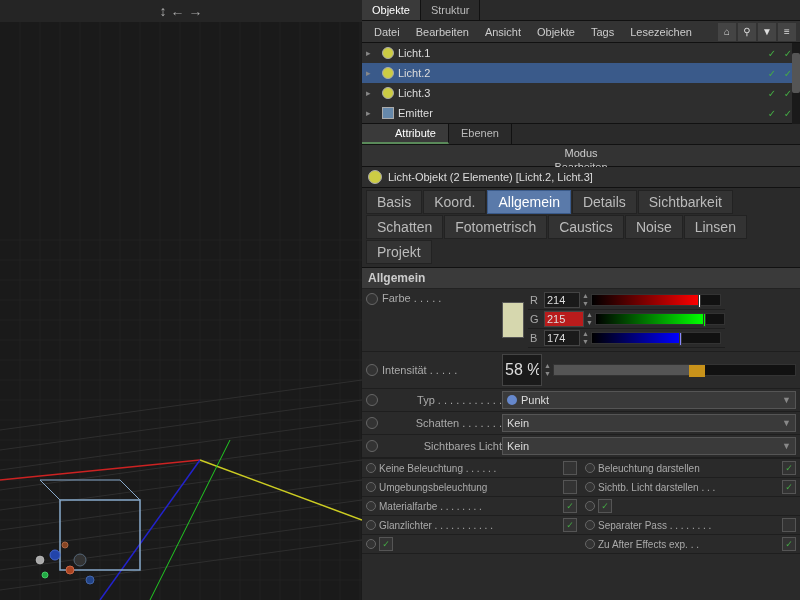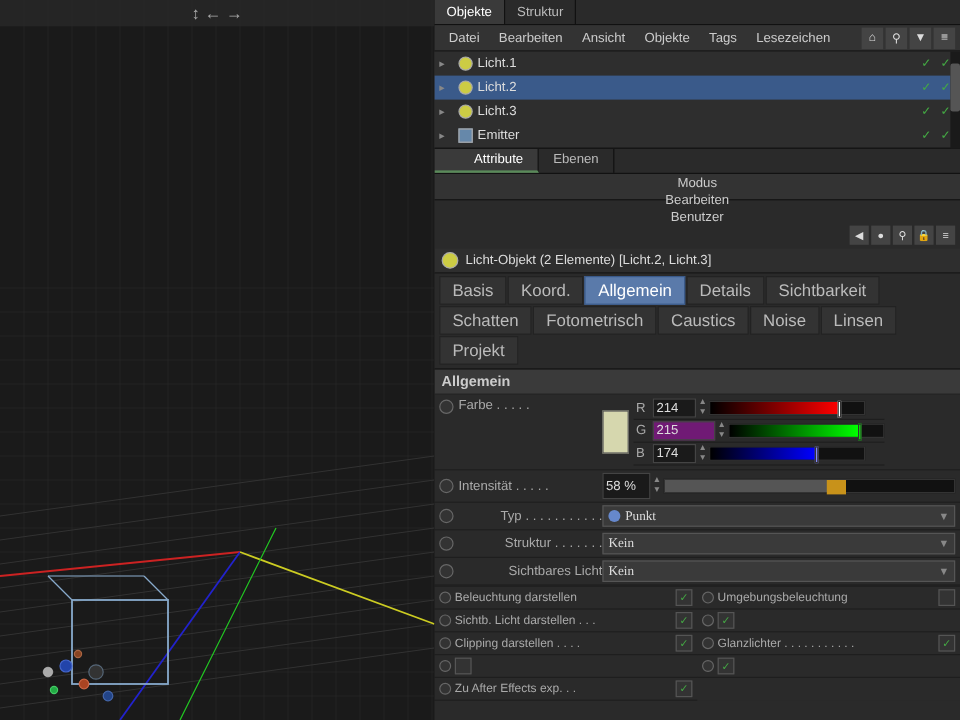--- a/index.html
+++ b/index.html
@@ -39,21 +39,21 @@
     .attr-tab { padding: 3px 12px; cursor: pointer; font-size: 11px; color: #bbb; border-right: 1px solid #111; }
     .attr-tab.active { background: #3a3a3a; color: #fff; border-bottom: 2px solid #5a8a5a; padding-left: 33px; }
 
     
     .attr-toolbar { display: flex; align-items: center; background: #333; padding: 1px 4px; border-bottom: 1px solid #111; height: 22px; flex-direction: column; }
     .attr-toolbar-item { padding: 1px 6px; cursor: pointer; color: #ccc; font-size: 11px; }
     .attr-toolbar-icons { margin-left: auto; display: flex; gap: 2px; }
     .attr-icon { width: 16px; height: 16px; background: #444; display: flex; align-items: center; justify-content: center; font-size: 9px; cursor: pointer; }
 
     
-    .light-header { display: flex; align-items: center; padding: 3px 6px; background: #2e2e2e; border-bottom: 1px solid #111; margin-top: 40px; }
+    .light-header { display: flex; align-items: center; padding: 3px 6px; background: #2e2e2e; border-bottom: 1px solid #111; }
     .light-header-icon { width: 14px; height: 14px; border-radius: 50%; background: #cccc44; border: 1px solid #aaa; margin-right: 6px; }
     .light-header-text { font-size: 11px; color: #ddd; }
 
     
     .prop-tabs { background: #2a2a2a; padding: 2px 4px; border-bottom: 1px solid #111; }
     .prop-tab-row { display: flex; flex-wrap: wrap; gap: 1px; margin-bottom: 1px; }
     .prop-tab { padding: 3px 10px; cursor: pointer; font-size: 14px; color: #bbb; background: #333; border: 1px solid #222; }
     .prop-tab.active { background: #5a7aaa; color: #fff; border-color: #3a5a8a; }
 
     
@@ -66,21 +66,21 @@
     .color-swatch { width: 24px; height: 34px; background: #d6d76e; border: 1px solid #555; margin-right: 4px; flex-shrink: 0; }
     .rgb-row { display: flex; align-items: center; padding: 1px 4px; border-bottom: 1px solid #1e1e1e; }
     .rgb-input { width: 40px; background: #1a1a1a; border: 1px solid #444; color: #ddd; font-size: 11px; padding: 0 2px; height: 16px; }
 
     
     .intensity-row { display: flex; align-items: center; padding: 2px 4px; border-bottom: 1px solid #1e1e1e; }
 
     
     .dropdown-row { display: flex; align-items: center; padding: 2px 4px; border-bottom: 1px solid #1e1e1e; }
     .dropdown-label { width: 120px; color: #aaa; font-size: 11px; text-align: right; }
-    .dropdown-wrapper { flex: 1; position: relative; font-family: Liberation Serif, serif; }
+    .dropdown-wrapper { flex: 1; position: relative; }
 
     
     .checkbox-section { display: grid; grid-template-columns: 1fr 1fr; gap: 0; border-top: 1px solid #1e1e1e; }
     .checkbox-row { display: flex; align-items: center; padding: 2px 4px; border-bottom: 1px solid #1e1e1e; }
     .checkbox-dot { width: 10px; height: 10px; border-radius: 50%; border: 1px solid #666; margin-right: 3px; background: #333; flex-shrink: 0; }
     .checkbox-label { color: #aaa; font-size: 10px; flex: 1; }
     .checkbox-check { width: 14px; height: 14px; border: 1px solid #555; background: #333; display: flex; align-items: center; justify-content: center; flex-shrink: 0; font-size: 9px; color: #4a4; }
 
     
     .vp-toolbar { position: absolute; top: 0; left: 0; right: 0; height: 22px; background: rgba(40,40,40,0.8); display: flex; align-items: center; justify-content: center; }
@@ -321,21 +321,21 @@
                     <span style="font-size:7px;color:#888;cursor:pointer;line-height:8px;">▼</span>
                   </div>
                   <div style="width:130px;height:12px;background:#111;border:1px solid #333;position:relative;cursor:pointer;">
                     <div style="width:84%;height:100%;background:linear-gradient(to right,#000,#f00);"></div>
                     <div style="position:absolute;top:-1px;left:83%;width:3px;height:14px;background:#fff;border:1px solid #333;"></div>
                   </div>
                 </div>
 
                 <div class="rgb-row" style="display:flex;align-items:center;padding:1px 0;margin-left:0;">
                   <div style="width:14px;color:#aaa;font-size:11px;margin-left:2px;">G</div>
-                  <input class="rgb-input" type="text" style="width: 52px; background: #701a75; border: 1px solid rgb(68, 68, 68); color: rgb(221, 221, 221); font-size: 11px; height: 16px; padding: 0px 2px;" value="215">
+                  <input class="rgb-input" type="text" style="width: 40px; background: #b91c1c; border: 1px solid rgb(68, 68, 68); color: rgb(221, 221, 221); font-size: 11px; height: 16px; padding: 0px 2px;" value="215">
                   <div style="display:flex;flex-direction:column;margin:0 2px;">
                     <span style="font-size:7px;color:#888;cursor:pointer;line-height:8px;">▲</span>
                     <span style="font-size:7px;color:#888;cursor:pointer;line-height:8px;">▼</span>
                   </div>
                   <div style="width:130px;height:12px;background:#111;border:1px solid #333;position:relative;cursor:pointer;">
                     <div style="width:84%;height:100%;background:linear-gradient(to right,#000,#0f0);"></div>
                     <div style="position:absolute;top:-1px;left:84%;width:3px;height:14px;background:#0f0;border:1px solid #333;"></div>
                   </div>
                 </div>
 
@@ -352,21 +352,21 @@
                   </div>
                 </div>
               </div>
             </div>
           </div>
         </div>
 
         <div class="intensity-row">
           <div class="prop-dot"></div>
           <div class="prop-label">Intensität . . . . .</div>
-          <input type="text" style="width: 40px; background: rgb(26, 26, 26); border: 1px solid rgb(68, 68, 68); color: rgb(221, 221, 221); font-size: 11px; height: 22px; padding: 0px 2px;" value="58 %">
+          <input type="text" style="width: 40px; background: rgb(26, 26, 26); border: 1px solid rgb(68, 68, 68); color: rgb(221, 221, 221); font-size: 16px; height: 32px; padding: 0px 2px;" value="58 %">
           <div style="display:flex;flex-direction:column;margin:0 2px;">
             <span style="font-size:7px;color:#888;cursor:pointer;line-height:8px;">▲</span>
             <span style="font-size:7px;color:#888;cursor:pointer;line-height:8px;">▼</span>
           </div>
           <div style="flex:1;height:12px;background:#111;border:1px solid #333;position:relative;cursor:pointer;">
             <div style="width:58%;height:100%;background:#555;"></div>
             <div style="position:absolute;top:0;left:56%;width:16px;height:12px;background:#c8921a;"></div>
           </div>
         </div>
 
@@ -377,21 +377,21 @@
             <div style="display:flex;align-items:center;background:#3a3a3a;border:1px solid #555;height:18px;padding:0 4px;cursor:pointer;">
               <div style="width:10px;height:10px;border-radius:50%;background:#6688cc;margin-right:4px;"></div>
               <span style="flex:1;font-size:11px;color:#ddd;">Punkt</span>
               <span style="font-size:9px;color:#888;">▼</span>
             </div>
           </div>
         </div>
 
         <div class="dropdown-row">
           <div class="prop-dot"></div>
-          <div class="dropdown-label">Struktur . . . . . . .</div>
+          <div class="dropdown-label">Schatten . . . . . . .</div>
           <div class="dropdown-wrapper">
             <div style="display:flex;align-items:center;background:#3a3a3a;border:1px solid #555;height:18px;padding:0 4px;cursor:pointer;">
               <span style="flex:1;font-size:11px;color:#ddd;">Kein</span>
               <span style="font-size:9px;color:#888;">▼</span>
             </div>
           </div>
         </div>
 
         <div class="dropdown-row">
           <div class="prop-dot"></div>
@@ -400,49 +400,55 @@
             <div style="display:flex;align-items:center;background:#3a3a3a;border:1px solid #555;height:18px;padding:0 4px;cursor:pointer;">
               <span style="flex:1;font-size:11px;color:#ddd;">Kein</span>
               <span style="font-size:9px;color:#888;">▼</span>
             </div>
           </div>
         </div>
 
         <div class="checkbox-section">
           <div class="checkbox-row">
             <div class="checkbox-dot"></div>
+            <div class="checkbox-label">Keine Beleuchtung . . . . . .</div>
+            <div class="checkbox-check"></div>
+          </div>
+          <div class="checkbox-row">
+            <div class="checkbox-dot"></div>
             <div class="checkbox-label">Beleuchtung darstellen</div>
             <div class="checkbox-check">✓</div>
           </div>
           <div class="checkbox-row">
             <div class="checkbox-dot"></div>
             <div class="checkbox-label">Umgebungsbeleuchtung</div>
             <div class="checkbox-check"></div>
           </div>
           <div class="checkbox-row">
             <div class="checkbox-dot"></div>
             <div class="checkbox-label">Sichtb. Licht darstellen . . .</div>
             <div class="checkbox-check">✓</div>
           </div>
           <div class="checkbox-row">
             <div class="checkbox-dot"></div>
-            <div class="checkbox-check">✓</div>
-          </div>
-          <div class="checkbox-row">
-            <div class="checkbox-dot"></div>
-            <div class="checkbox-label">Clipping darstellen . . . .</div>
+            <div class="checkbox-label">Materialfarbe . . . . . . . .</div>
+            <div class="checkbox-check">✓</div>
+          </div>
+          <div class="checkbox-row">
+            <div class="checkbox-dot"></div>
             <div class="checkbox-check">✓</div>
           </div>
           <div class="checkbox-row">
             <div class="checkbox-dot"></div>
             <div class="checkbox-label">Glanzlichter . . . . . . . . . . .</div>
             <div class="checkbox-check">✓</div>
           </div>
           <div class="checkbox-row">
             <div class="checkbox-dot"></div>
+            <div class="checkbox-label">Separater Pass . . . . . . . .</div>
             <div class="checkbox-check"></div>
           </div>
           <div class="checkbox-row">
             <div class="checkbox-dot"></div>
             <div class="checkbox-check">✓</div>
           </div>
           <div class="checkbox-row">
             <div class="checkbox-dot"></div>
             <div class="checkbox-label">Zu After Effects exp. . .</div>
             <div class="checkbox-check">✓</div>

